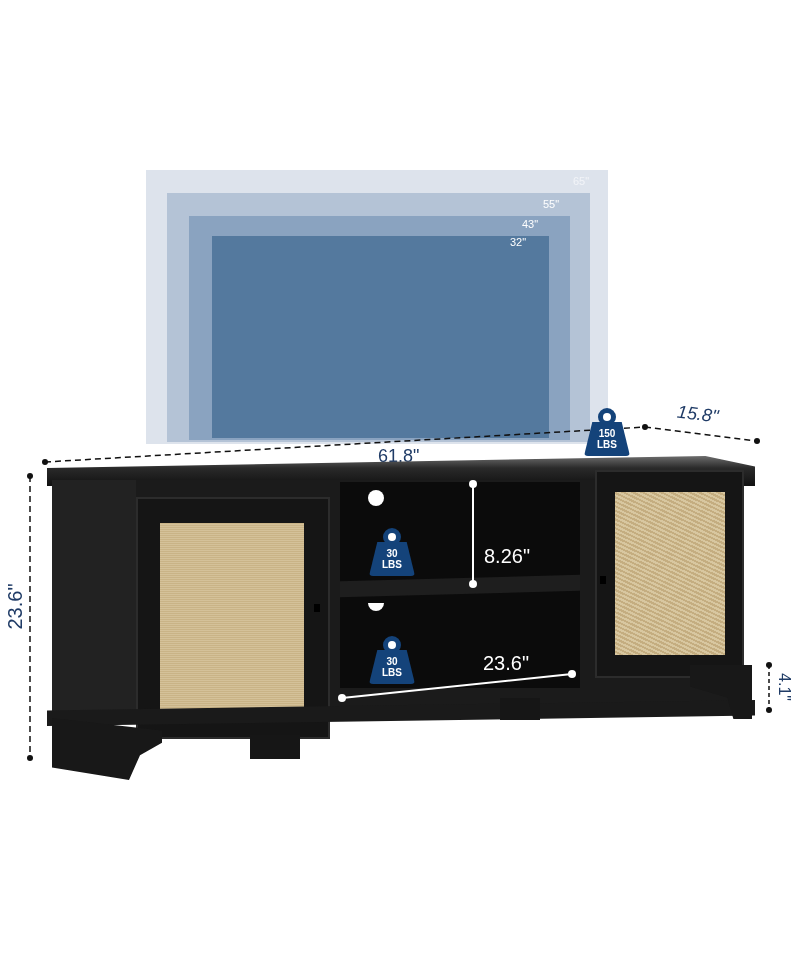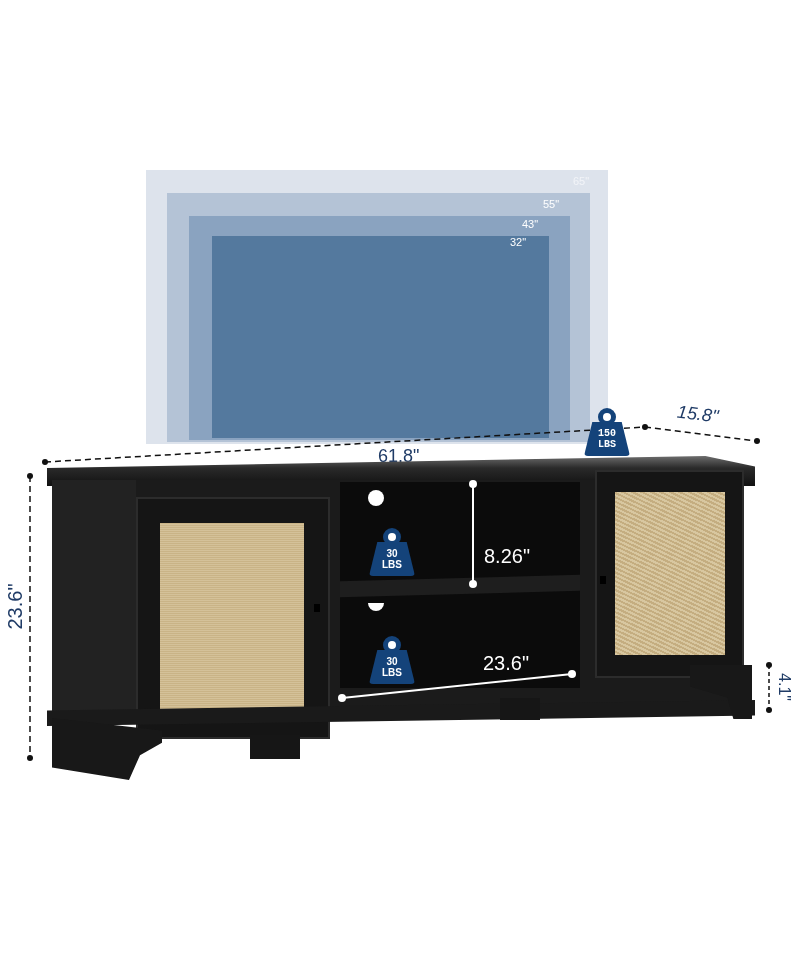--- a/index.html
+++ b/index.html
@@ -82,21 +82,21 @@
 <div class="wdot" style="left:568px;top:670px;"></div>
 <span class="dim-white" style="left:484px;top:545px;font-size:20px;font-weight:normal;">8.26"</span>
 <span class="dim-white" style="left:483px;top:652px;font-size:20px;font-weight:normal;">23.6"</span>
 
 <div class="abs" style="left:47px;top:700px;width:708px;height:26px;background:#1a1a1a;clip-path:polygon(0 40%,100% 0,100% 60%,0 100%);"></div>
 <div class="abs" style="left:52px;top:718px;width:110px;height:62px;background:#181818;clip-path:polygon(0 0,100% 20%,100% 40%,80% 60%,70% 100%,0 80%);"></div>
 <div class="abs" style="left:250px;top:735px;width:50px;height:24px;background:#161616;"></div>
 <div class="abs" style="left:500px;top:698px;width:40px;height:22px;background:#161616;"></div>
 <div class="abs" style="left:690px;top:665px;width:62px;height:54px;background:#181818;clip-path:polygon(0 0,100% 0,100% 100%,70% 100%,60% 60%,0 40%);"></div>
 
-<div class="weight" style="left:584px;top:408px;font-family:Liberation Mono, monospace;">
+<div class="weight" style="left:584px;top:408px;">
   <div class="ring"></div>
   <div class="body"></div>
   <div class="txt"><span>150</span><br><span>LBS</span></div>
 </div>
 <div class="weight" style="left:369px;top:528px;">
   <div class="ring"></div>
   <div class="body"></div>
   <div class="txt"><span>30</span><br><span>LBS</span></div>
 </div>
 <div class="weight" style="left:369px;top:636px;">

